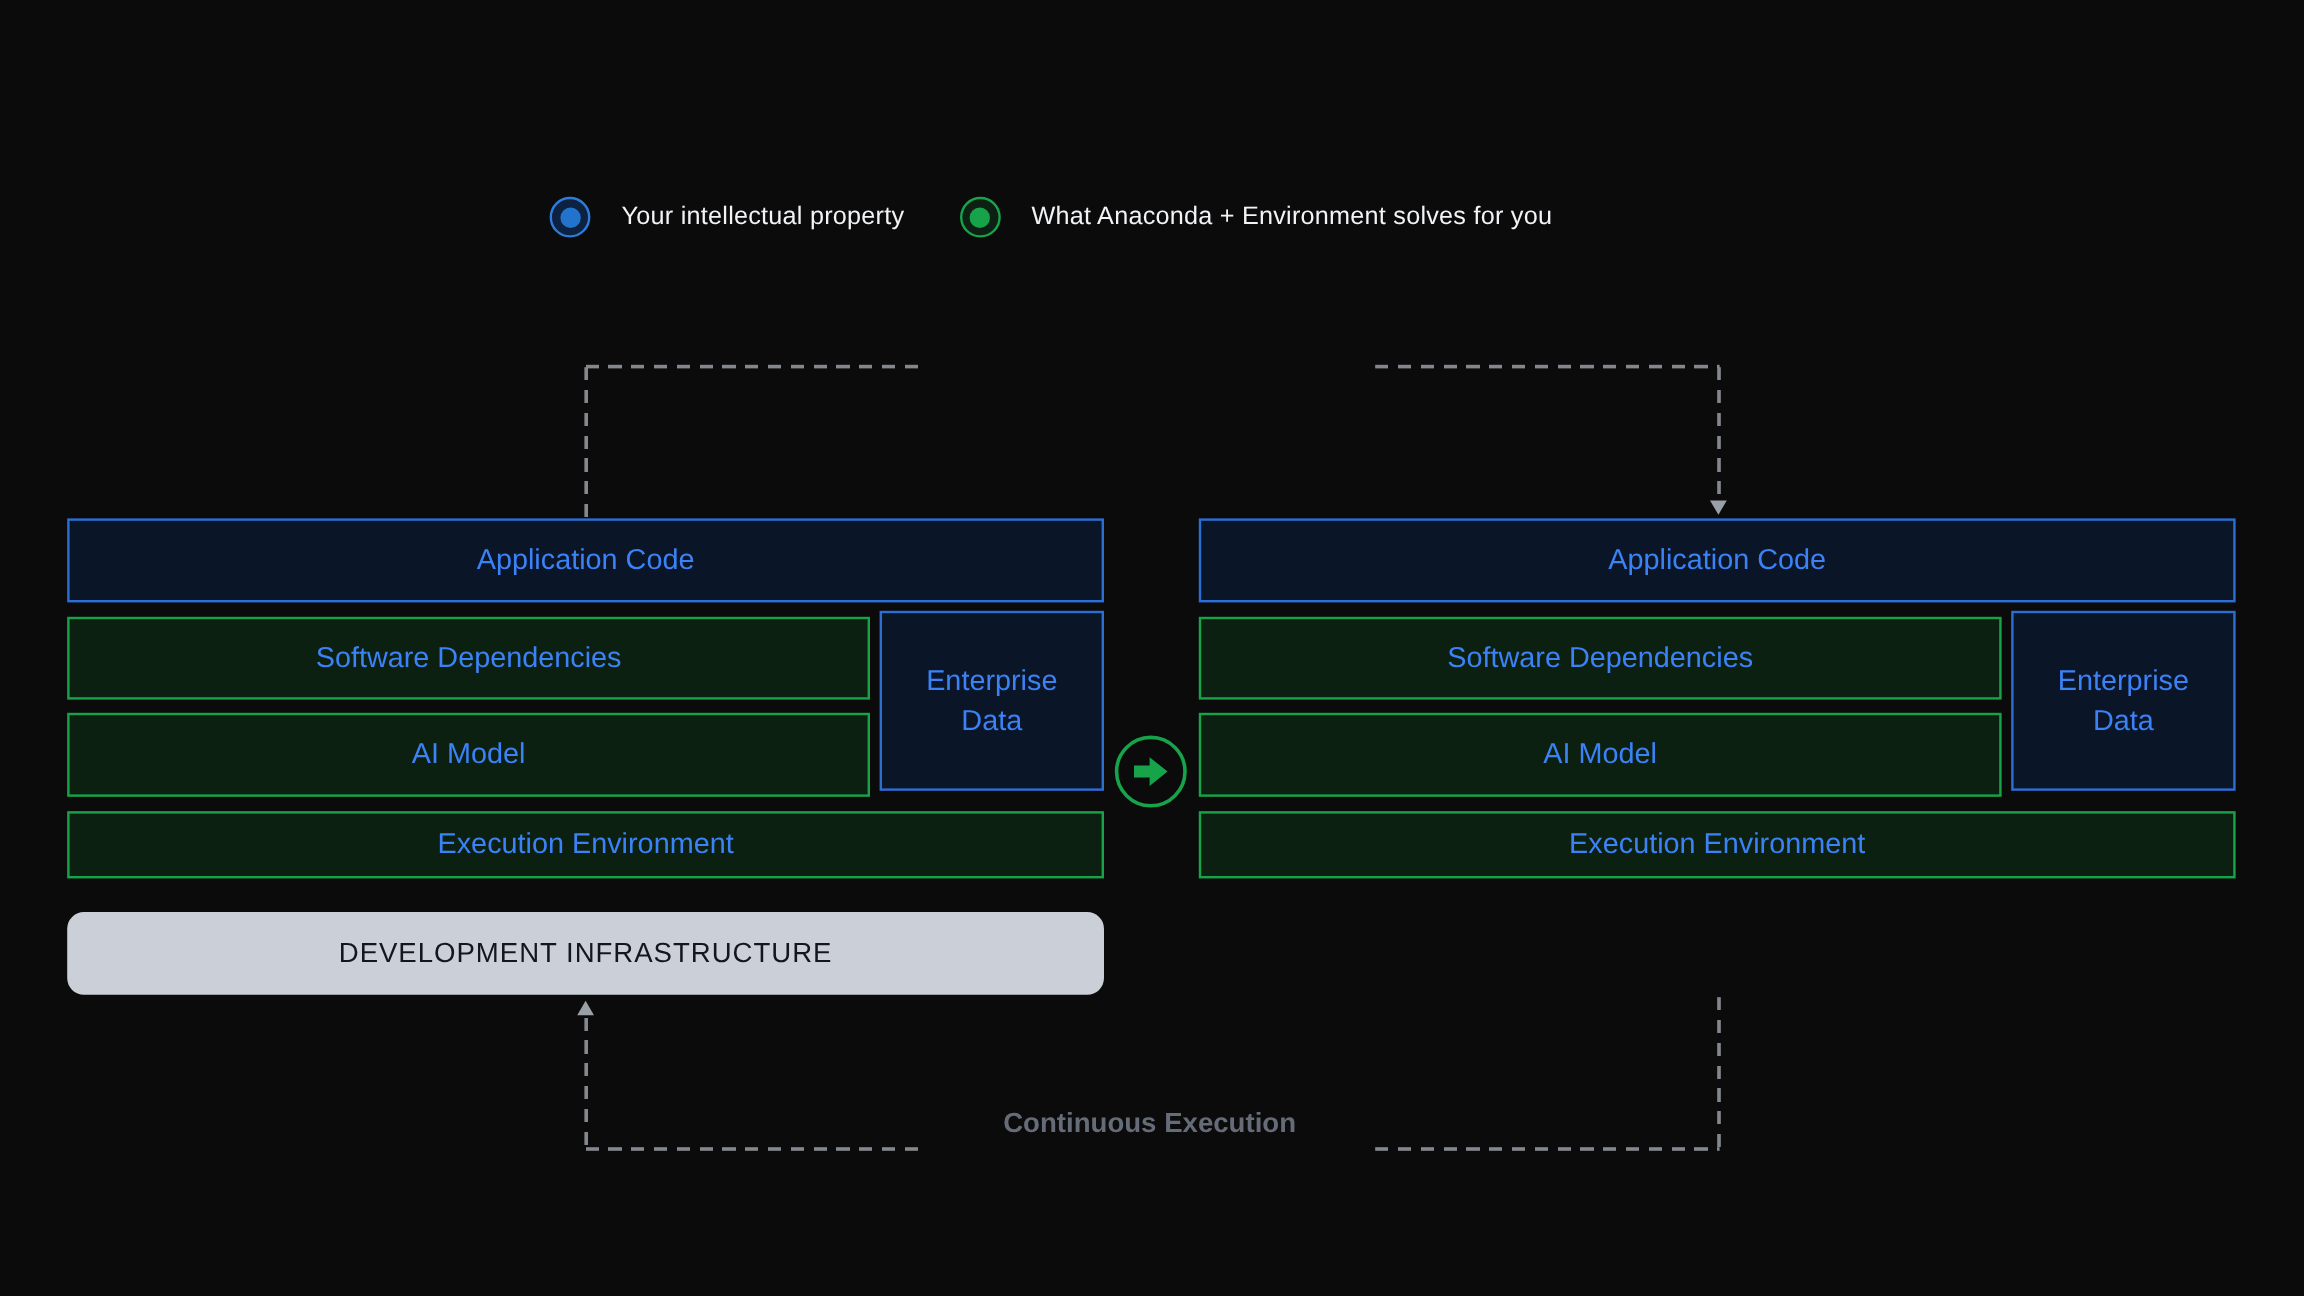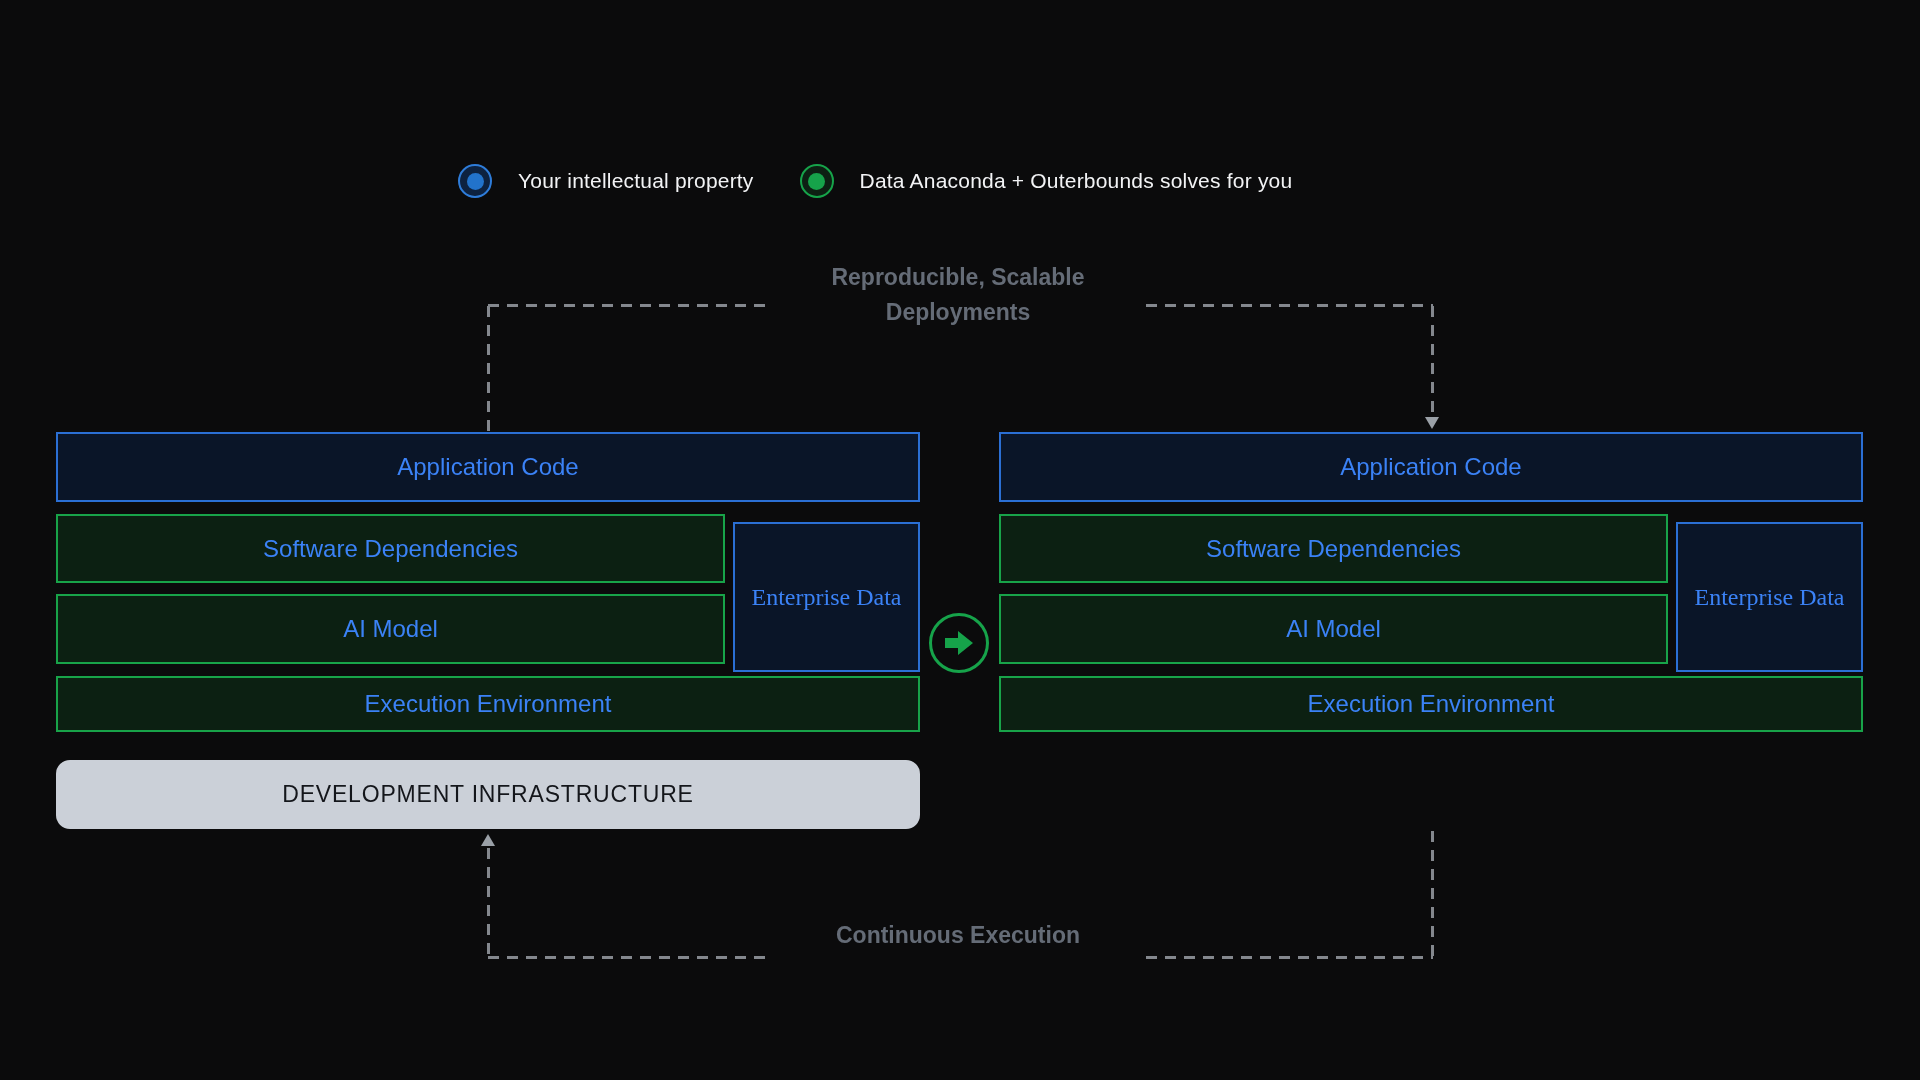--- a/index.html
+++ b/index.html
@@ -32,21 +32,21 @@
   .stack{position:absolute;top:394px;width:864px;height:397px;}
   #stack-left{left:56px;}
   #stack-right{left:999px;}
   .box{position:absolute;box-sizing:border-box;display:flex;align-items:center;justify-content:center;text-align:center;
        color:#3b82f6;font-size:24px;font-weight:400;}
   .box.blue{background:#0a1528;border:2px solid #2b6fd4;}
   .box.green{background:#0c2012;border:2px solid #18a349;}
   .box.gray{background:#cbd0d8;color:#14161b;font-size:23px;font-weight:500;letter-spacing:.8px;border-radius:14px;}
   .row-app{left:0;top:0;width:864px;height:70px;}
   .row-soft{left:0;top:82px;width:669px;height:69px;}
-  .row-ent{left:677px;top:90px;width:187px;height:150px;line-height:33px;padding:0 14px;font-family:Liberation Serif, serif;}
+  .row-ent{left:677px;top:77px;width:187px;height:150px;line-height:33px;padding:0 14px;}
   .row-ai{left:0;top:162px;width:669px;height:70px;}
   .row-exec{left:0;top:244px;width:864px;height:56px;}
   .row-infra{left:0;top:328px;width:864px;height:69px;}
   
   .flow-arrow{position:absolute;left:929px;top:575px;width:60px;height:60px;border:3px solid #16a34a;border-radius:50%;
               box-sizing:border-box;display:flex;align-items:center;justify-content:center;background:transparent;}
 </style>
 </head>
 <body>
 
@@ -56,28 +56,24 @@
     <div class="legend-item">
       <span class="legend-dot blue">
           <span class="inner"></span>
         </span>
       <span class="legend-label">Your intellectual property</span>
     </div>
     <div class="legend-item">
       <span class="legend-dot green">
           <span class="inner"></span>
         </span>
-      <span class="legend-label">Data Anaconda + Outerbounds solves for you</span>
+      <span class="legend-label">What Anaconda + Environment solves for you</span>
     </div>
   </div>
 
-  <div class="caption" id="top-caption">
-    <div class="caption-line">Reproducible, Scalable</div>
-    <div class="caption-line">Deployments</div>
-  </div>
 
   <div class="dash-v" style="left:487px;top:268px;height:125px;"></div>
   <div class="dash-h" style="left:488px;top:266px;width:284px;"></div>
   <div class="dash-h" style="left:1146px;top:266px;width:287px;"></div>
   <div class="dash-v" style="left:1431px;top:268px;height:110px;"></div>
   <div class="arrow-down" style="left:1425px;top:379px;"></div>
 
   <div class="arrow-up" style="left:481px;top:796px;"></div>
   <div class="dash-v" style="left:487px;top:810px;height:110px;"></div>
   <div class="dash-h" style="left:488px;top:918px;width:284px;"></div>

